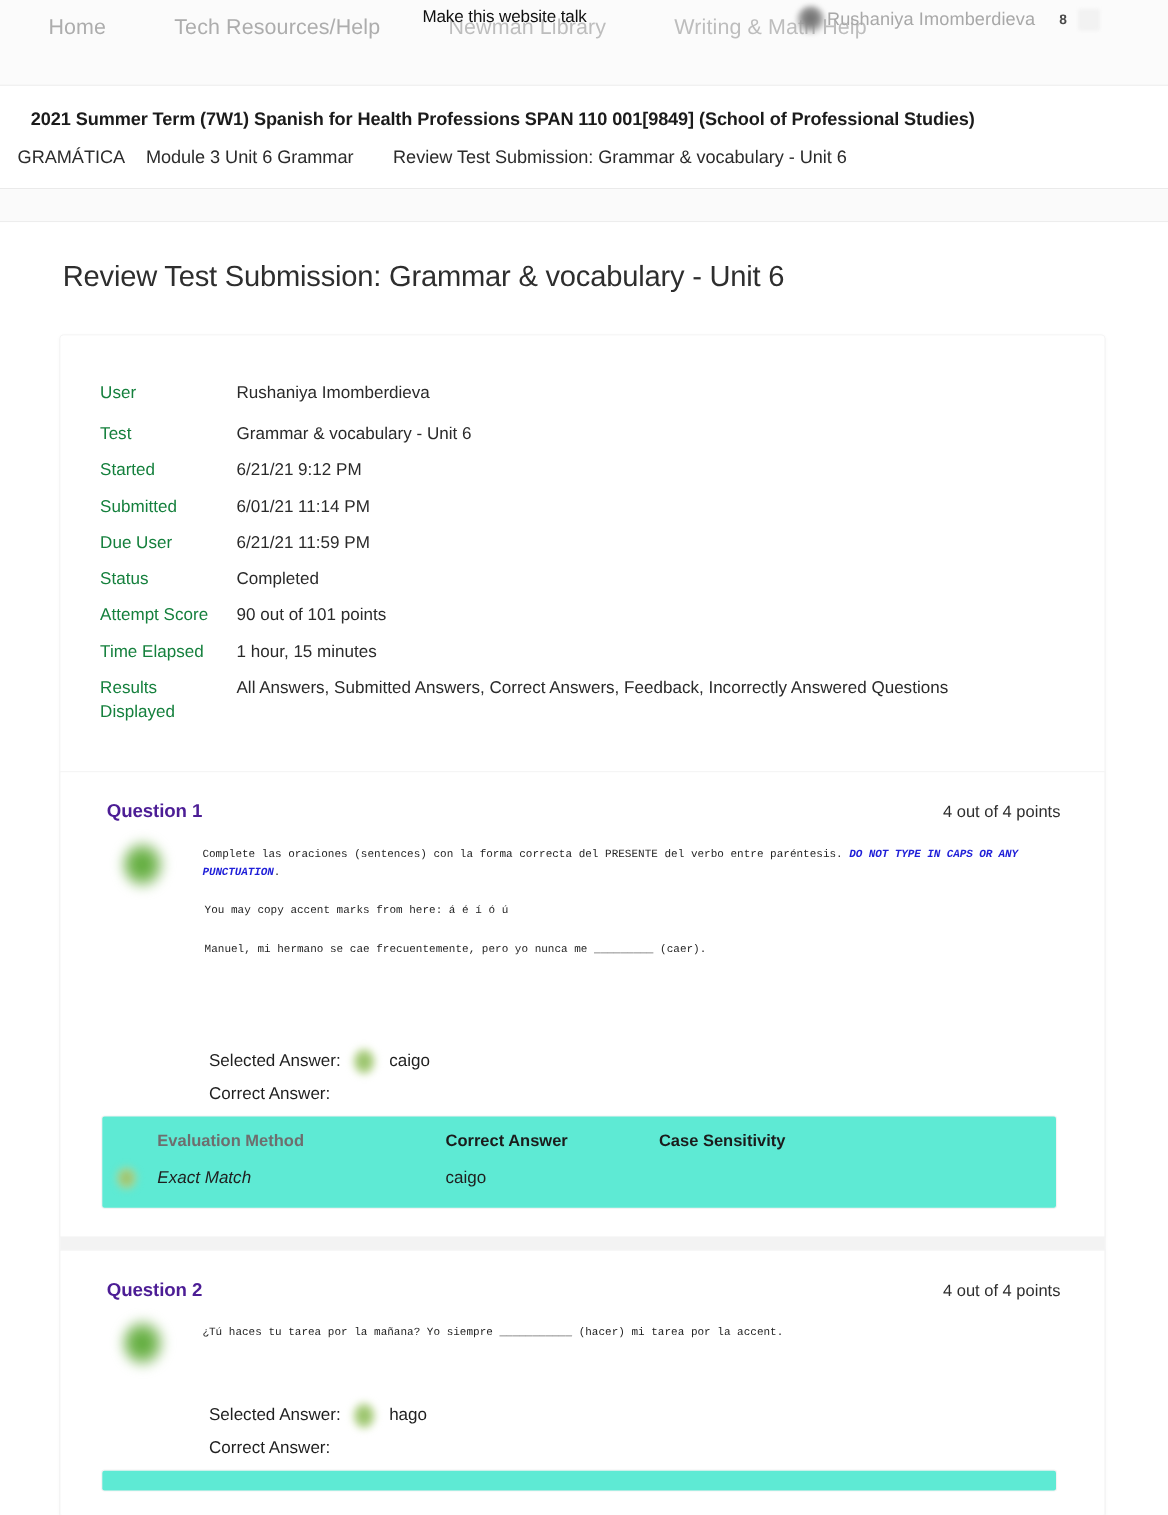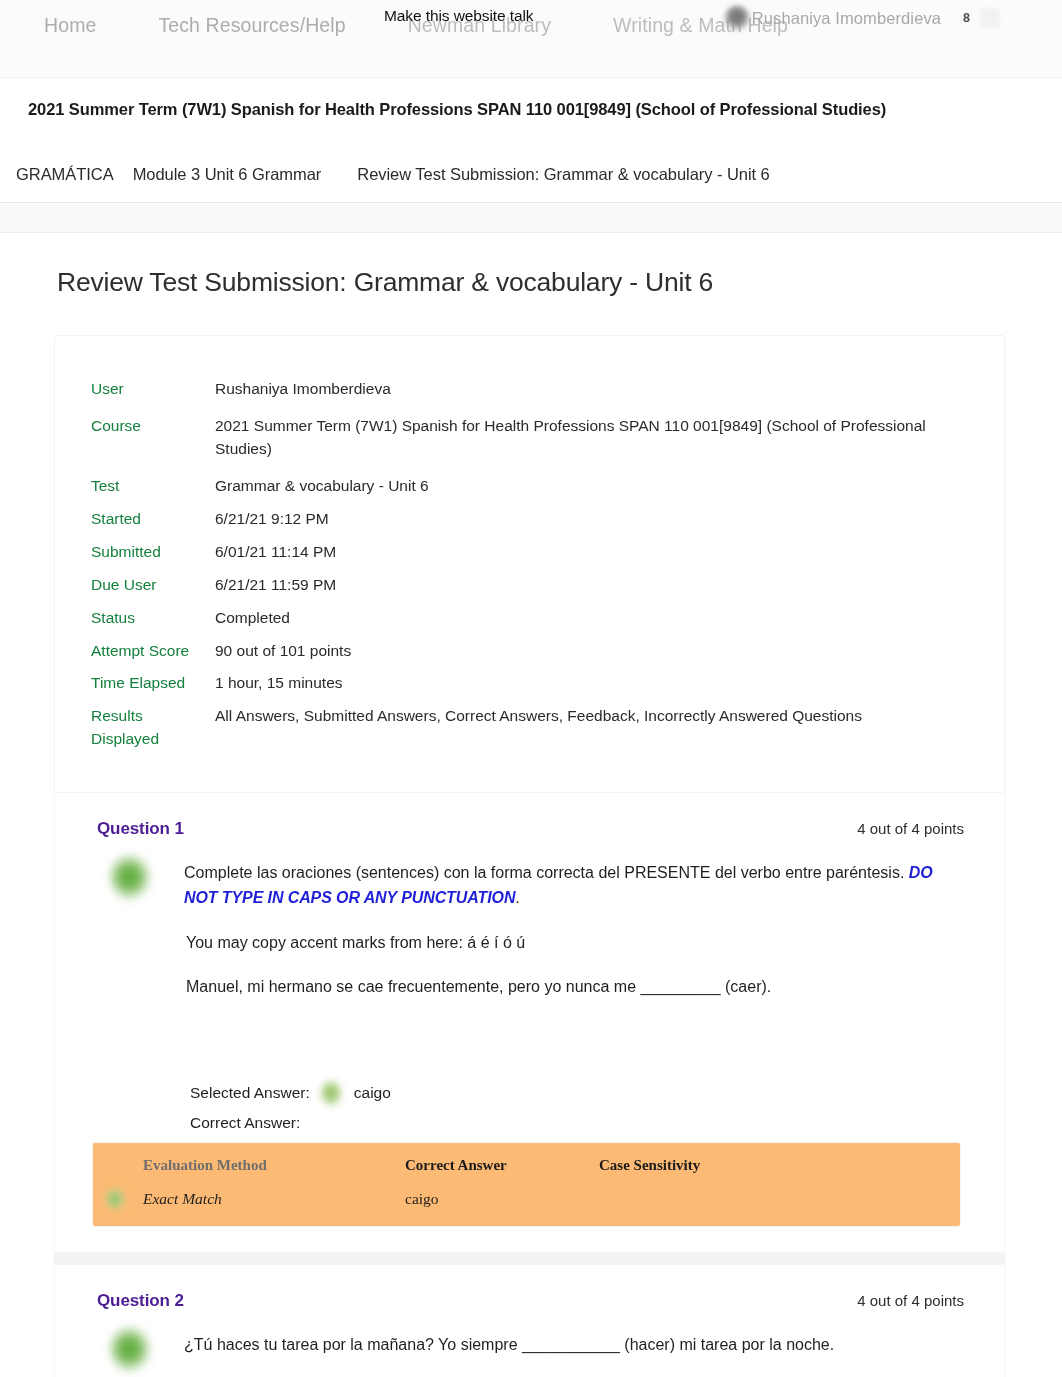--- a/index.html
+++ b/index.html
@@ -108,21 +108,21 @@
     padding-top: 15px;
     padding-bottom: 18px;
   }
   .crumb {
     font-size: 16.5px;
     color: #2b2b2b;
     white-space: nowrap;
     cursor: pointer;
     letter-spacing: -.05px;
   }
-  .crumb.c1 { margin-right: 19px; margin-top: 31px; }
+  .crumb.c1 { margin-right: 19px; }
   .crumb.c2 { margin-right: 36px; }
   .crumb.c3 { cursor: default; }
 
   .header-rule {
     height: 1px;
     background: #e8e8e8;
     margin: 0;
   }
   .strip {
     height: 30px;
@@ -222,24 +222,25 @@
     background: radial-gradient(ellipse at 48% 50%, #5da93c 0%, #6cb348 30%, rgba(140,190,110,0.55) 58%, rgba(255,255,255,0) 82%);
     filter: blur(5px);
   }
   .correct-blob.small {
     width: 22px; height: 26px;
     filter: blur(3.6px);
     background: radial-gradient(ellipse at 50% 50%, #8fbd5e 0%, #a9cd7f 38%, rgba(190,215,150,0.5) 64%, rgba(255,255,255,0) 84%);
   }
 
   .q-text {
-    font-size: 16px;
+    font-size: 10px;
     color: #1f1f1f;
     line-height: 1.55;
     max-width: 790px;
+    font-family: Liberation Mono, monospace;
   }
   .q-text.indent2 { padding-left: 2px; }
   .emph {
     color: #1f1fd8;
     font-weight: bold;
     font-style: italic;
     letter-spacing: -.1px;
   }
   .q-spacer-a { height: 20px; }
   .q-spacer-b { height: 19px; }
@@ -268,26 +269,25 @@
   .ans-blob-slot .correct-blob.small {
     position: absolute;
     left: 10px;
     top: 0px;
   }
   .ans-value { color: #1f1f1f; }
 
   
   .eval-wrap {
     margin: 5px 44px 0 38px;
-    background: #fdba74;
+    background: #5eead4;
     border-radius: 2px;
     box-shadow: 0 0 0 1px #f3f3f3;
     padding: 8px 0 10px 0;
     position: relative;
-    font-family: Liberation Serif, serif;
   }
   .eval-table {
     width: 100%;
     border-collapse: collapse;
   }
   .eval-table th {
     text-align: left;
     font-size: 15px;
     font-weight: bold;
     padding: 6px 0 10px 0;
@@ -350,24 +350,20 @@
   <h1 class="page-title">Review Test Submission: Grammar &amp; vocabulary - Unit 6</h1>
 
   <div class="content-wrap">
 
     <div class="info-card">
       <table class="info-table">
         <tbody>
           <tr>
             <td class="lbl">User</td>
             <td class="val">Rushaniya Imomberdieva</td>
-          </tr>
-          <tr>
-            <td class="lbl">Course</td>
-            <td class="val">2021 Summer Term (7W1) Spanish for Health Professions SPAN 110 001[9849] (School of Professional Studies)</td>
           </tr>
           <tr class="tight">
             <td class="lbl">Test</td>
             <td class="val">Grammar &amp; vocabulary - Unit 6</td>
           </tr>
           <tr class="tight">
             <td class="lbl">Started</td>
             <td class="val">6/21/21 9:12 PM</td>
           </tr>
           <tr class="tight">
@@ -455,21 +451,21 @@
     <div class="qcard-gap"></div>
 
     <div class="question-card">
       <div class="q-head">
         <span class="q-title">Question 2</span>
         <span class="q-points">4 out of 4 points</span>
       </div>
 
       <div class="q-body">
         <span class="correct-blob"></span>
-        <div class="q-text">¿Tú haces tu tarea por la mañana? Yo siempre  ___________ (hacer) mi tarea por la noche.</div>
+        <div class="q-text">¿Tú haces tu tarea por la mañana? Yo siempre  ___________ (hacer) mi tarea por la accent.</div>
         <div class="q-spacer-b"></div>
       </div>
 
       <div class="answers">
         <div class="ans-row">
           <span class="ans-label">Selected Answer:</span>
           <span class="ans-blob-slot">
             <span class="correct-blob small"></span>
           </span>
           <span class="ans-value">hago</span>

